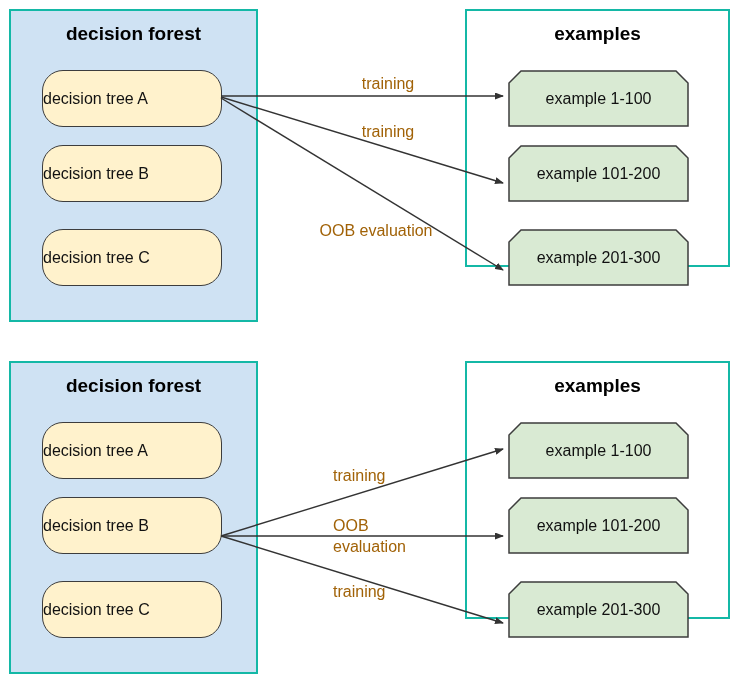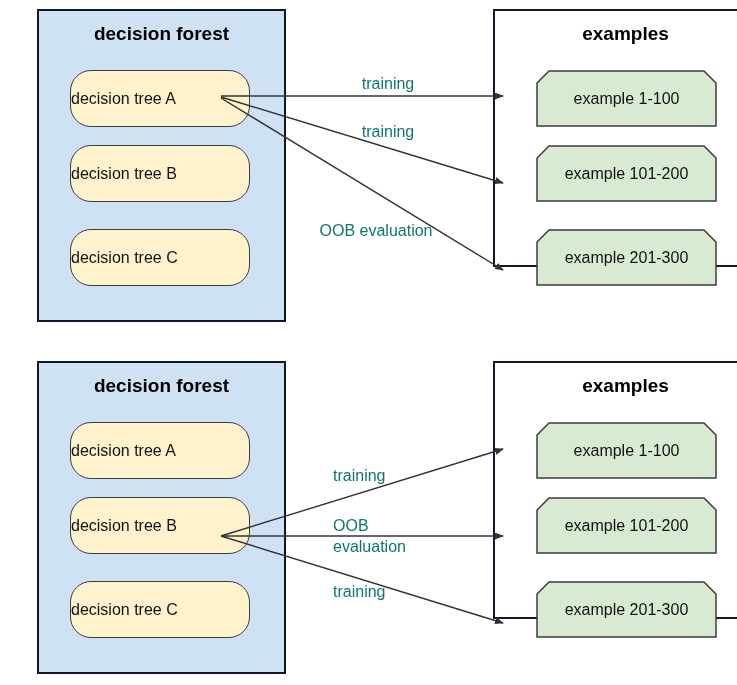--- a/index.html
+++ b/index.html
@@ -12,23 +12,22 @@
     position: relative;
     width: 737px;
     height: 685px;
     background: #ffffff;
     overflow: hidden;
     color: #111111;
   }
   .panel-box {
     position: absolute;
     box-sizing: border-box;
-    border: 2px solid #0f172a;
+    border: 2px solid #14b8a6;
     z-index: 1;
-    margin-left: 28px;
   }
   .forest-box {
     left: 9px;
     width: 249px;
     height: 313px;
     background: #cfe2f3;
   }
   .examples-box {
     left: 465px;
     width: 265px;
@@ -88,21 +87,21 @@
     top: 0;
     left: 0;
     z-index: 2;
     pointer-events: none;
   }
   .arrow-label {
     position: absolute;
     z-index: 3;
     font-size: 16px;
     line-height: 21px;
-    color: #0f766e;
+    color: #a16207;
     white-space: nowrap;
   }
   .arrow-label.centered { transform: translateX(-50%); }
   .arrow-label.wrap {
     white-space: normal;
     width: 84px;
   }
 </style>
 </head>
 <body>

